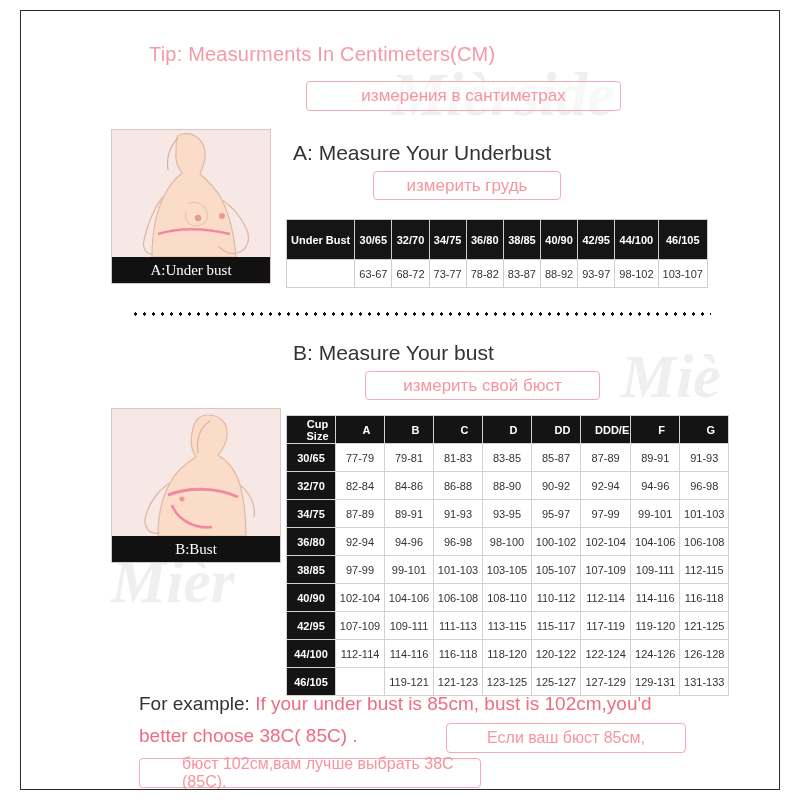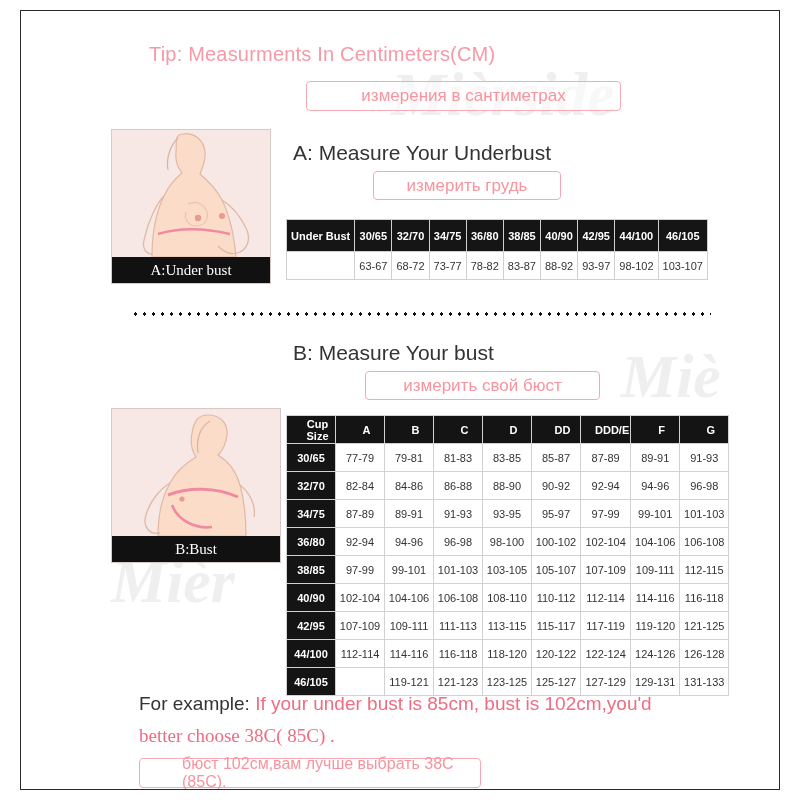--- a/index.html
+++ b/index.html
@@ -83,21 +83,21 @@
   table{border-collapse:collapse;position:absolute;}
   .tblA{left:265px;top:208px;}
   .tblA th, .tblA td{
     border:1px solid #cfcfcf;
     font-size:11px;
     text-align:center;
     box-sizing:border-box;
   }
   .tblA th{
     background:#151515;color:#fff;
-    height:32px;font-weight:bold;
+    height:40px;font-weight:bold;
     padding:0 4px;
   }
   .tblA td{
     background:#fff;color:#333;
     height:28px;padding:0 4px;
   }
 
   .tblB{left:265px;top:404px;}
   .tblB th, .tblB td{
     border:1px solid #d2d2d2;
@@ -116,21 +116,21 @@
     background-size:9px 6px;
   }
 
   .example{
     position:absolute;left:118px;top:682px;
     font-size:19px;color:#333;
   }
   .example .pink{color:#f06c82;}
   .exline2{
     position:absolute;left:118px;top:714px;
-    font-size:19px;color:#f06c82;font-family:Liberation Serif, serif;
+    font-size:19px;color:#f06c82;
   }
 </style>
 </head>
 <body>
 
 <div class="page">
 
   <div class="wm wm1">Mièrside</div>
   <div class="wm wm2">Miè</div>
   <div class="wm wm3">Mièr</div>
@@ -316,15 +316,16 @@
           <td>129-131</td>
           <td>131-133</td>
         </tr>
       </tbody>
     </table>
 
   <div class="example">
     <span class="">For example: </span><span class="pink">If your under bust is 85cm, bust is 102cm,you'd</span>
   </div>
   <div class="exline2">better choose 38C( 85C) .</div>
+  <div class="ru-box ru4">Если ваш бюст 85см,</div>
   <div class="ru-box ru5">бюст 102см,вам лучше выбрать 38C (85C).</div>
 
 </div>
 
 </body></html>

